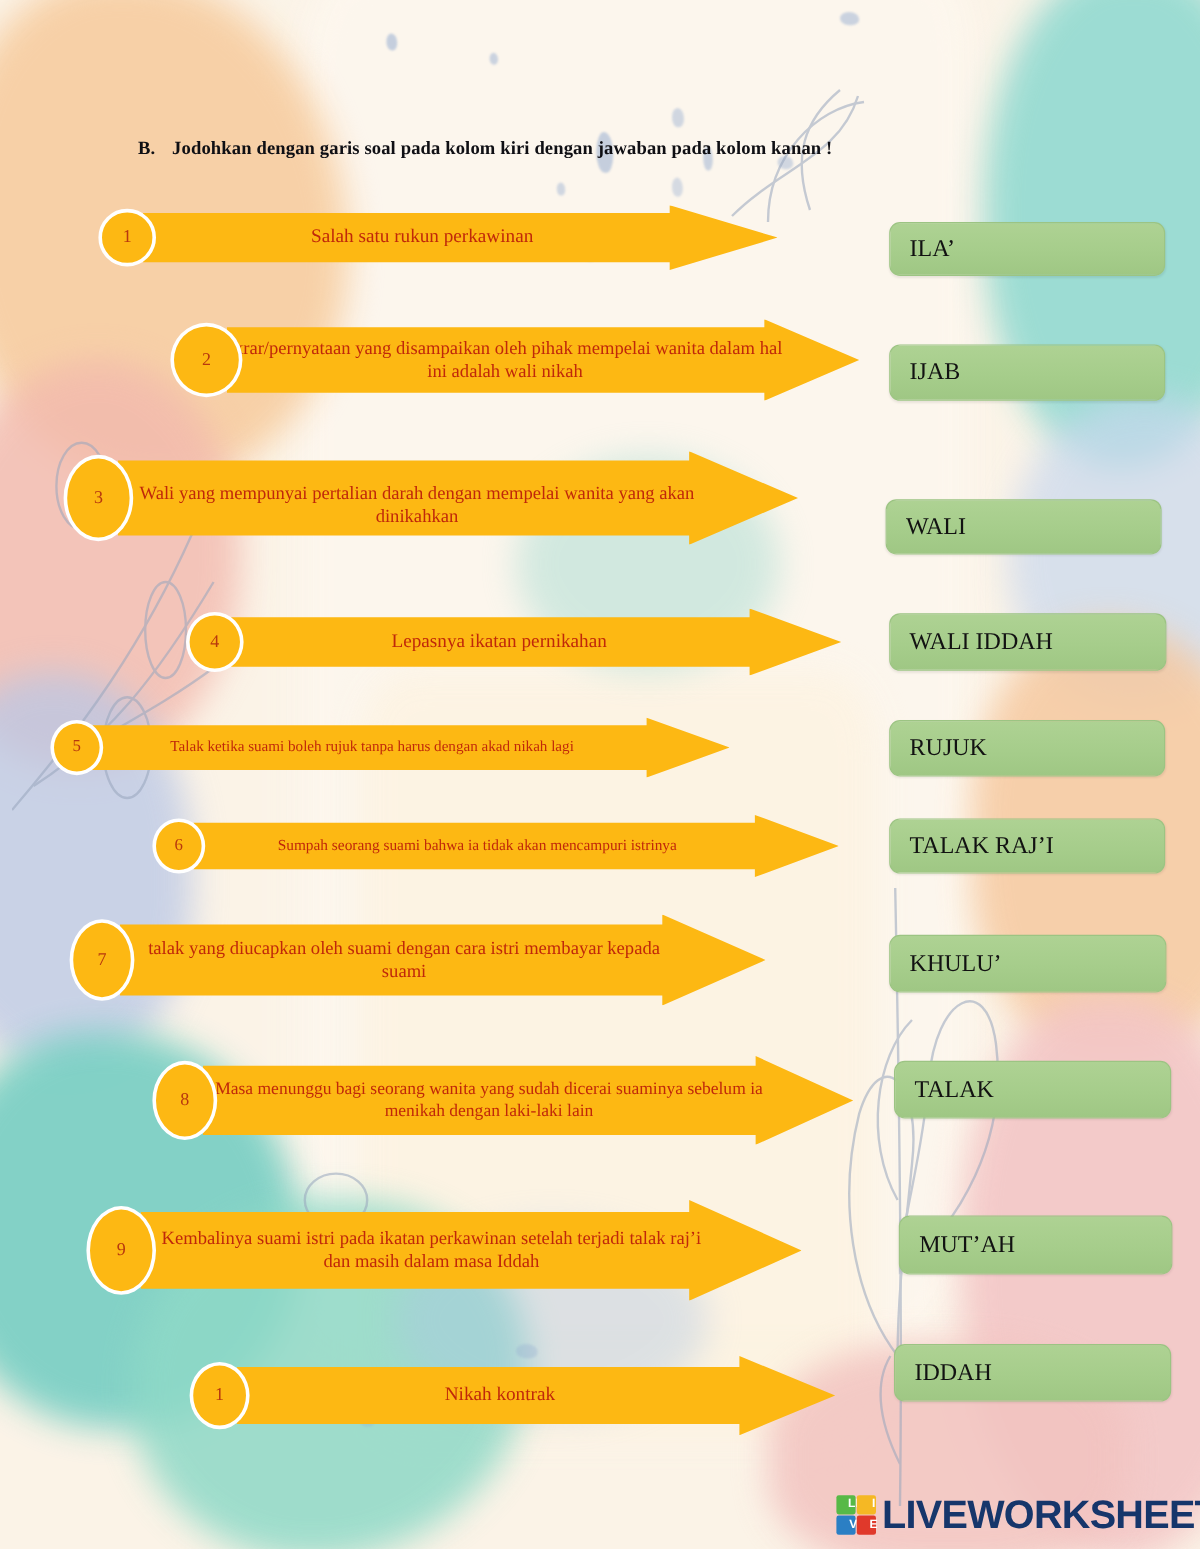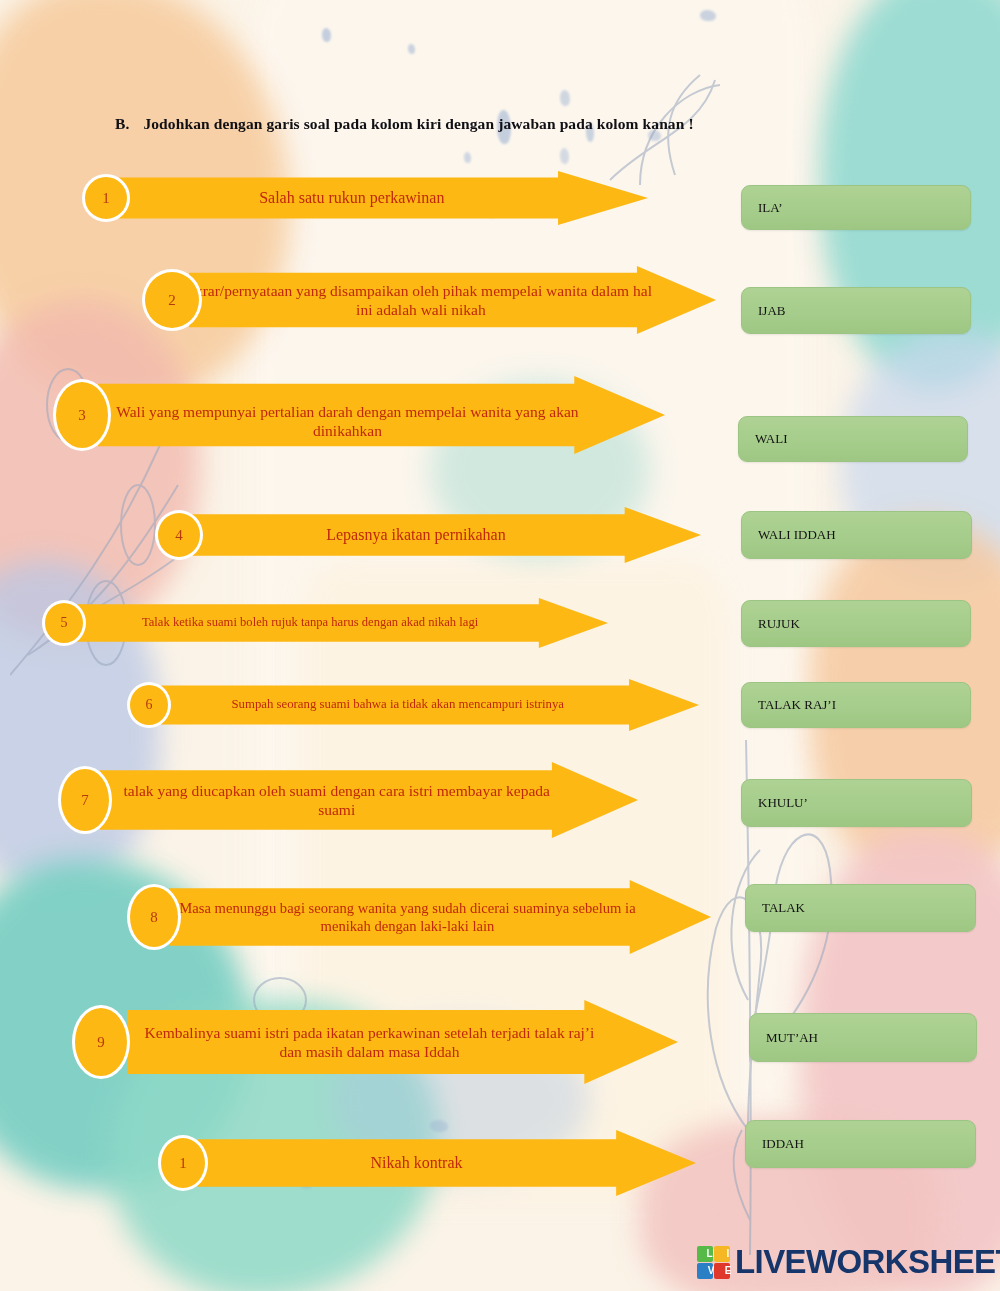--- a/index.html
+++ b/index.html
@@ -69,21 +69,21 @@
     font-family:"Liberation Serif",serif;
   }
 
   
   .answer{
     position:absolute;
     background:linear-gradient(180deg,#aed293 0%,#a6cd8b 55%,#9fc784 100%);
     border:1px solid #9cc483;border-radius:9px;
     display:flex;align-items:center;
     box-sizing:border-box;padding-left:16px;
-    color:#121212;font-size:13px;
+    color:#121212;font-size:20px;
     font-family:"Liberation Serif",serif;
     box-shadow:0 1px 2px rgba(0,0,0,.08);
   }
 
   
   .footer{position:absolute;left:697px;top:1243px;display:flex;align-items:center;z-index:5;}
   .logo-tiles{display:grid;grid-template-columns:16px 16px;grid-template-rows:16px 16px;gap:1px;margin-right:5px;}
   .tile{display:flex;align-items:center;justify-content:center;color:#fff;font-size:10px;font-weight:bold;font-family:"Liberation Sans",sans-serif;border-radius:2px;padding-left:12px;}
   .t-li{background:#57b947;}
   .t-i {background:#f5b824;}
@@ -235,21 +235,21 @@
     <div class="arrow" style="left:42px;width:542px;">
       <div class="shape" style="clip-path:polygon(0% 11%,85% 11%,85% 0%,100% 50%,85% 100%,85% 89%,0% 89%);"></div>
       <div class="txt" style="font-size:14.6px;width:88%;">Masa menunggu bagi seorang wanita yang sudah dicerai suaminya sebelum ia menikah dengan laki-laki lain</div>
     </div>
   </div>
 
   <div class="row" style="left:72px;top:1000px;width:596px;height:84px;">
     <div class="badge" style="width:58px;height:74px;font-size:15px;">
       <span>9</span>
     </div>
-    <div class="arrow" style="left:55px;width:551px;">
+    <div class="arrow" style="left:45px;width:551px;">
       <div class="shape" style="clip-path:polygon(0% 12%,83% 12%,83% 0%,100% 50%,83% 100%,83% 88%,0% 88%);"></div>
       <div class="txt" style="font-size:15.5px;width:86%;">Kembalinya suami istri pada ikatan  perkawinan setelah terjadi  talak raj’i dan  masih dalam masa Iddah</div>
     </div>
   </div>
 
   <div class="row" style="left:158px;top:1130px;width:538px;height:66px;">
     <div class="badge" style="width:50px;height:56px;font-size:15px;">
       <span>1</span>
     </div>
     <div class="arrow" style="left:39px;width:499px;">

